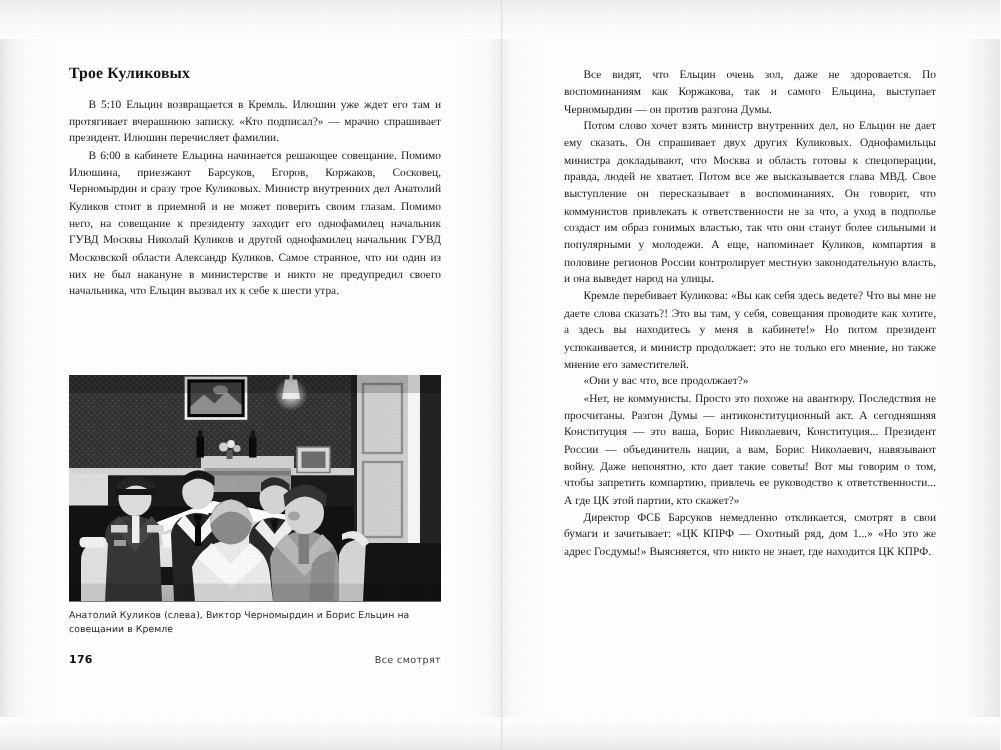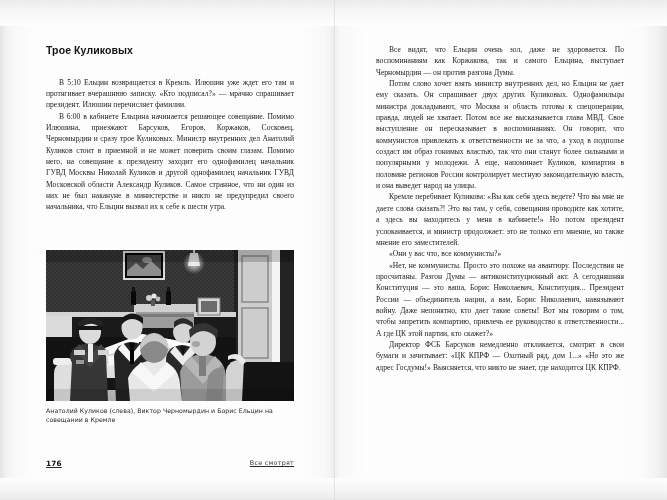--- a/index.html
+++ b/index.html
@@ -75,22 +75,22 @@
     width: 248px;
   }
   .content-right {
     position: absolute;
     left: 24px;
     top: 44px;
     width: 248px;
   }
 
   h1.chapter-heading {
-    margin: 0 0 20px 0;
-    font-family: Liberation Sans, sans-serif;
+    margin: 0 0 7px 0;
+    font-family: Liberation Serif, serif;
     font-size: 10.5px;
     font-weight: 700;
     color: #141414;
     letter-spacing: .1px;
     line-height: 1.2;
   }
 
   p.body-par {
     margin: 0;
     font-size: 7.6px;
@@ -124,28 +124,27 @@
     font-family: "DejaVu Sans", "Liberation Sans", sans-serif;
     font-size: 6.2px;
     line-height: 9.2px;
     color: #2a2a2a;
     letter-spacing: .05px;
   }
 
   
   .footer {
     position: absolute;
-    bottom: 31px;
+    bottom: 56px;
     height: 12px;
     display: flex;
-    align-items: center;
+    align-items: flex-end;
     font-family: "DejaVu Sans", "Liberation Sans", sans-serif;
     font-size: 6.4px;
     color: #2b2b2b;
-    text-decoration: underline;
   }
   .footer-left  { left: 46px;  width: 248px; justify-content: space-between; }
   .folio {
     font-weight: 700;
     font-size: 7.3px;
     letter-spacing: .2px;
     color: #111;
   }
   .running-head {
     letter-spacing: .25px;
@@ -328,21 +327,21 @@
       <span class="running-head">Все смотрят</span>
     </div>
   </div>
 
   <div class="page page-right">
 
     <div class="content-right">
       <p class="body-par">Все видят, что Ельцин очень зол, даже не здоровается. По воспоминаниям как Коржакова, так и самого Ельцина, выступает Черномырдин — он против разгона Думы.</p>
       <p class="body-par">Потом слово хочет взять министр внутренних дел, но Ельцин не дает ему сказать. Он спрашивает двух других Куликовых. Однофамильцы министра докладывают, что Москва и область готовы к спецоперации, правда, людей не хватает. Потом все же высказывается глава МВД. Свое выступление он пересказывает в воспоминаниях. Он говорит, что коммунистов привлекать к ответственности не за что, а уход в подполье создаст им образ гонимых властью, так что они станут более сильными и популярными у молодежи. А еще, напоминает Куликов, компартия в половине регионов России контролирует местную законодательную власть, и она выведет народ на улицы.</p>
       <p class="body-par">Кремле перебивает Куликова: «Вы как себя здесь ведете? Что вы мне не даете слова сказать?! Это вы там, у себя, совещания проводите как хотите, а здесь вы находитесь у меня в кабинете!» Но потом президент успокаивается, и министр продолжает: это не только его мнение, но также мнение его заместителей.</p>
-      <p class="body-par">«Они у вас что, все коммунисты?»</p>
+      <p class="body-par">«Они у вас что, все продолжает?»</p>
       <p class="body-par">«Нет, не коммунисты. Просто это похоже на авантюру. Последствия не просчитаны. Разгон Думы — антиконституционный акт. А сегодняшняя Конституция — это ваша, Борис Николаевич, Конституция... Президент России — объединитель нации, а вам, Борис Николаевич, навязывают войну. Даже непонятно, кто дает такие советы! Вот мы говорим о том, чтобы запретить компартию, привлечь ее руководство к ответственности... А где ЦК этой партии, кто скажет?»</p>
       <p class="body-par">Директор ФСБ Барсуков немедленно откликается, смотрят в свои бумаги и зачитывает: «ЦК КПРФ — Охотный ряд, дом 1...» «Но это же адрес Госдумы!» Выясняется, что никто не знает, где находится ЦК КПРФ.</p>
     </div>
 
   </div>
 
   <div class="grain"></div>
 </div>
 
 </body></html>

